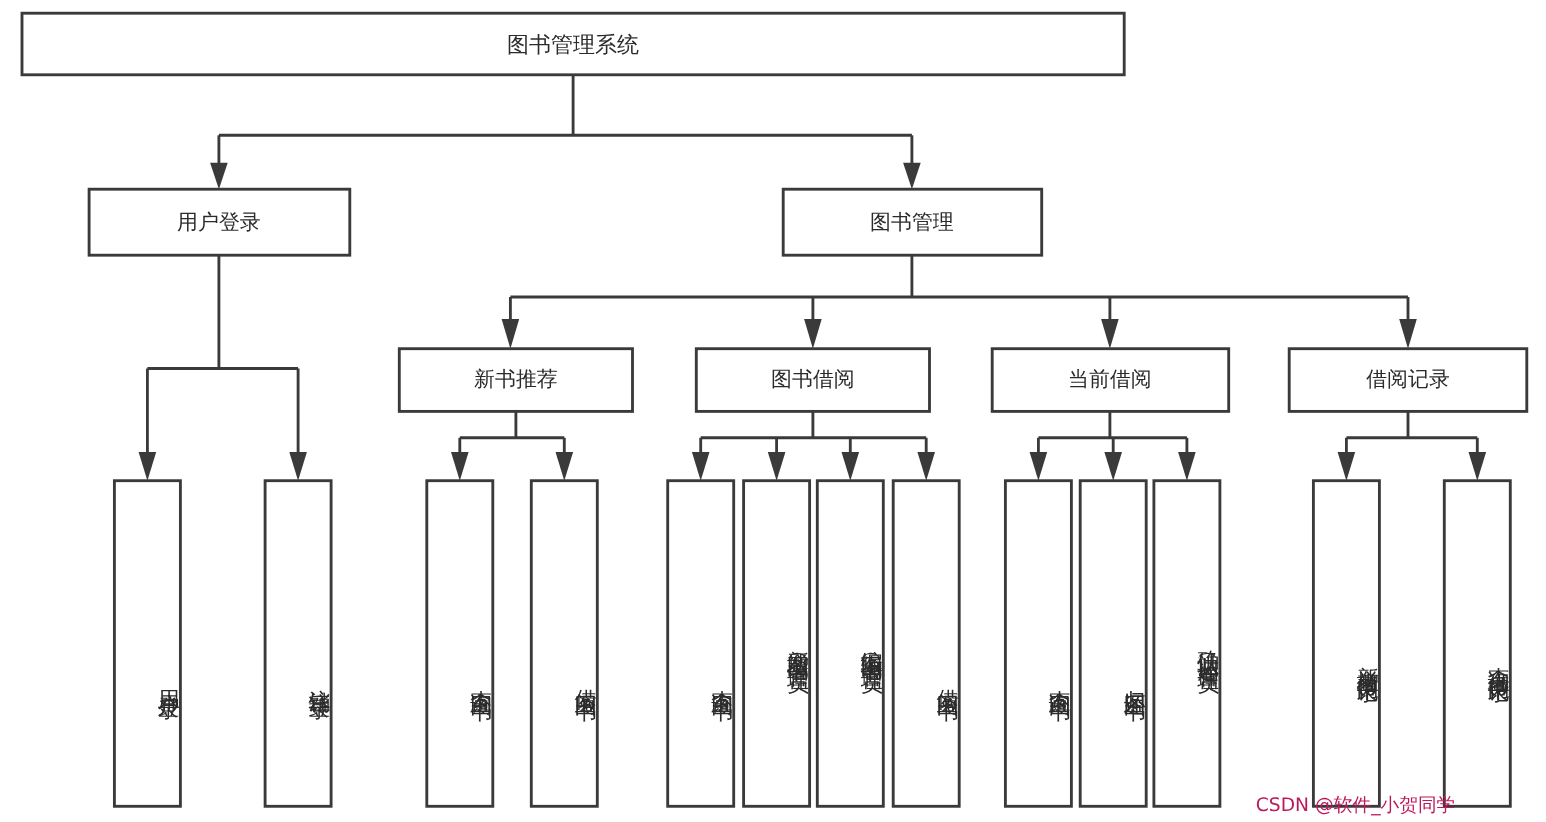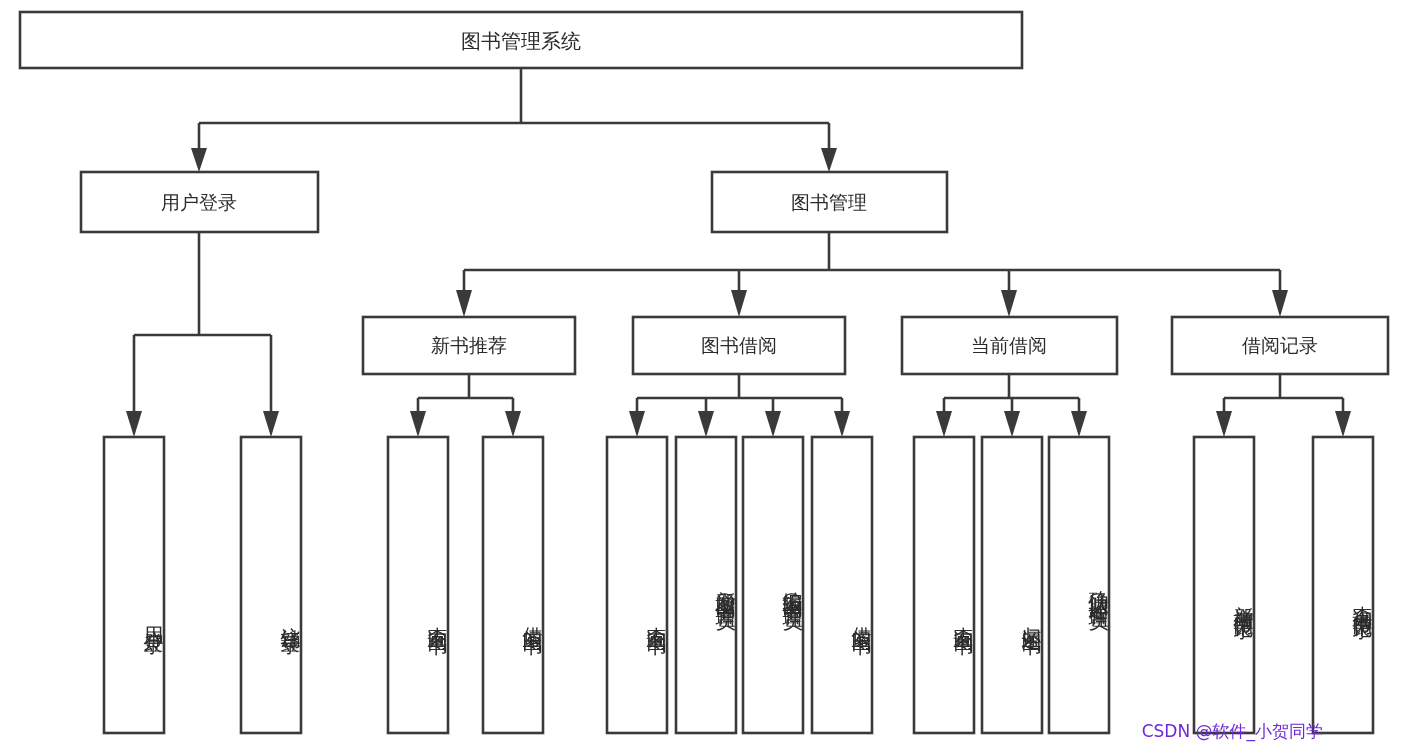--- a/index.html
+++ b/index.html
@@ -65,21 +65,21 @@
     justify-content: center;
     white-space: nowrap;
     pointer-events: none;
   }
   .watermark {
     position: absolute;
     right: 10px;
     bottom: 4px;
     font-family: "DejaVu Sans", "Liberation Sans", sans-serif;
     font-size: 17px;
-    color: #6d28d9;
+    color: #be185d;
     white-space: nowrap;
   }
 </style>
 </head>
 <body>
 
 <div id="diagram-root">
 
   <svg class="diagram" viewBox="0 0 1405 747">
 

